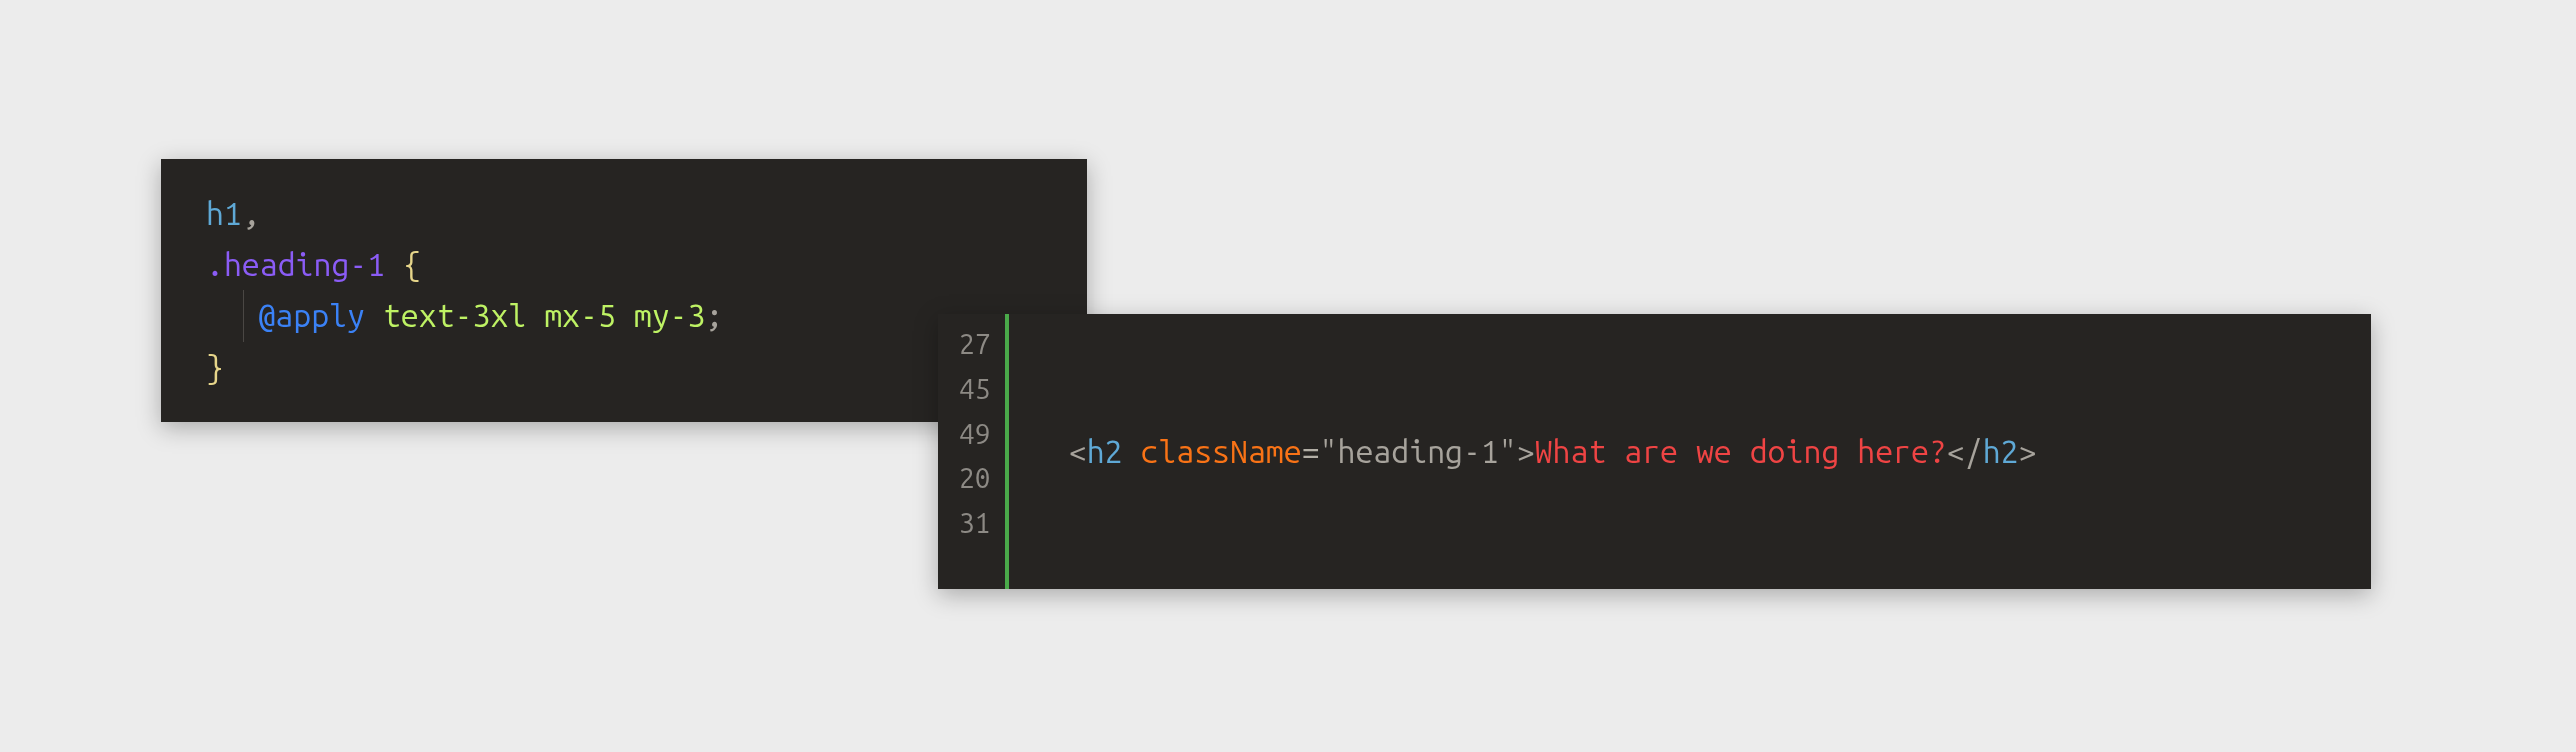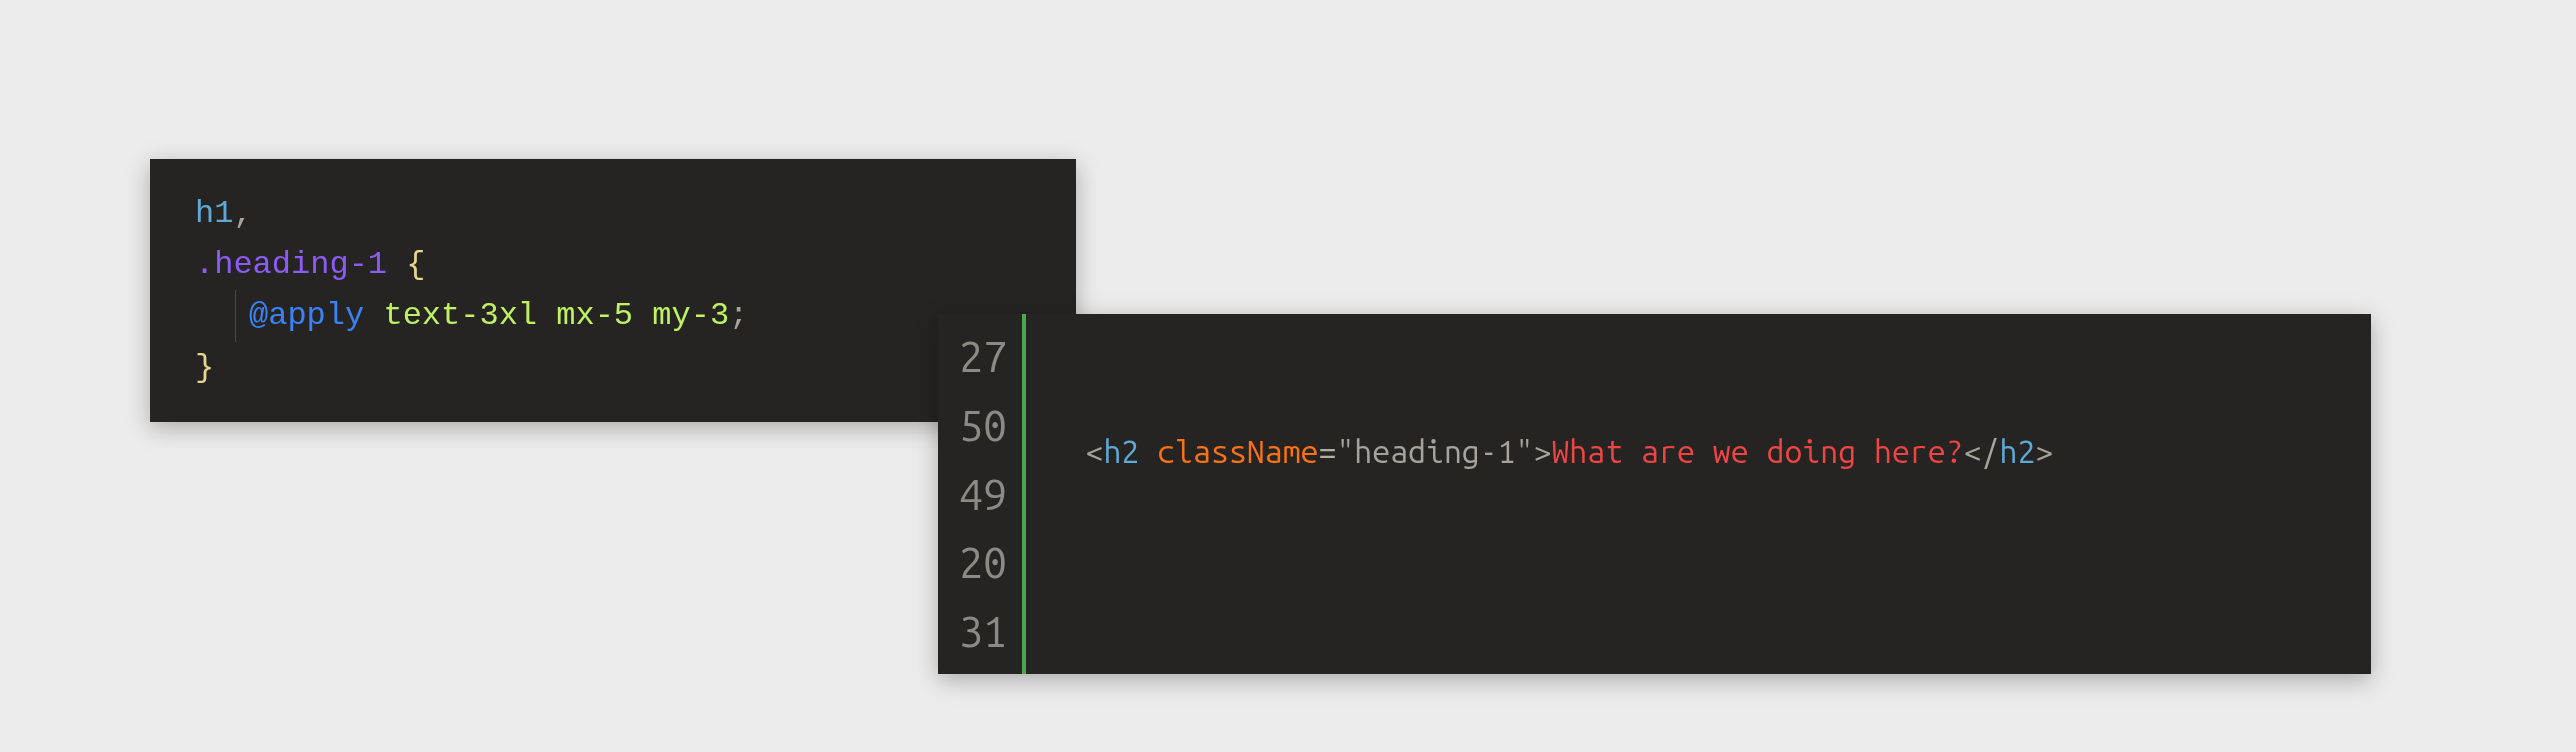--- a/index.html
+++ b/index.html
@@ -14,43 +14,42 @@
       height: 753px;
       position: relative;
       overflow: hidden;
     }
     .code-block {
       position: absolute;
       background: #262422;
       box-shadow: 0 6.4px 22.5px rgba(0,0,0,0.28);
     }
     .code-block-1 {
-      left: 150px;
+      left: 161px;
       top: 159px;
       width: 926px;
       padding: 29px 37px 29px 45px;
       z-index: 1;
-      font-family: Liberation Mono, monospace;
     }
     .code-block-2 {
       left: 938px;
       top: 314px;
       width: 1433px;
       z-index: 2;
       display: flex;
     }
     .gutter {
       background: #262422;
       border-right: 4.8px solid #4aa94a;
       padding: 8px 14.5px 8px 21px;
       text-align: right;
     }
     .gutter-line {
       color: #8d8a85;
-      font-size: 43px;
+      font-size: 28px;
       line-height: 1.6;
       letter-spacing: 0;
       font-family: inherit;
     }
     .code-content {
       flex: 1;
       padding: 8px 24px 8px 24px;
     }
     .line {
       font-size: 32px;
@@ -85,21 +84,21 @@
 <div class="code-block code-block-1">
   <div class="line"><span class="tk-tag">h1</span><span class="tk-punct">,</span></div>
   <div class="line"><span class="tk-selector">.heading-1</span><span> </span><span class="tk-brace">{</span></div>
   <div class="line">  <span class="indent-guide"><span class="tk-at">@apply</span><span> </span><span class="tk-val">text-3xl mx-5 my-3</span><span class="tk-punct">;</span></span></div>
   <div class="line"><span class="tk-brace">}</span></div>
 </div>
 
 <div class="code-block code-block-2">
   <div class="gutter">
     <div class="gutter-line">27</div>
-    <div class="gutter-line">50</div>
+    <div class="gutter-line">45</div>
     <div class="gutter-line">49</div>
     <div class="gutter-line">20</div>
     <div class="gutter-line">31</div>
   </div>
   <div class="code-content">
     <div class="empty-line"></div>
     <div class="empty-line"></div>
     <div class="line">  <span class="tk-punct">&lt;</span><span class="tk-tag">h2</span><span> </span><span class="tk-attr">className</span><span class="tk-op">=</span><span class="tk-str">"</span><span class="tk-str">heading-1</span><span class="tk-str">"</span><span class="tk-punct">&gt;</span><span class="tk-text">What are we doing here?</span><span class="tk-punct">&lt;/</span><span class="tk-tag">h2</span><span class="tk-punct">&gt;</span></div>
     <div class="empty-line"></div>
     <div class="empty-line"></div>

